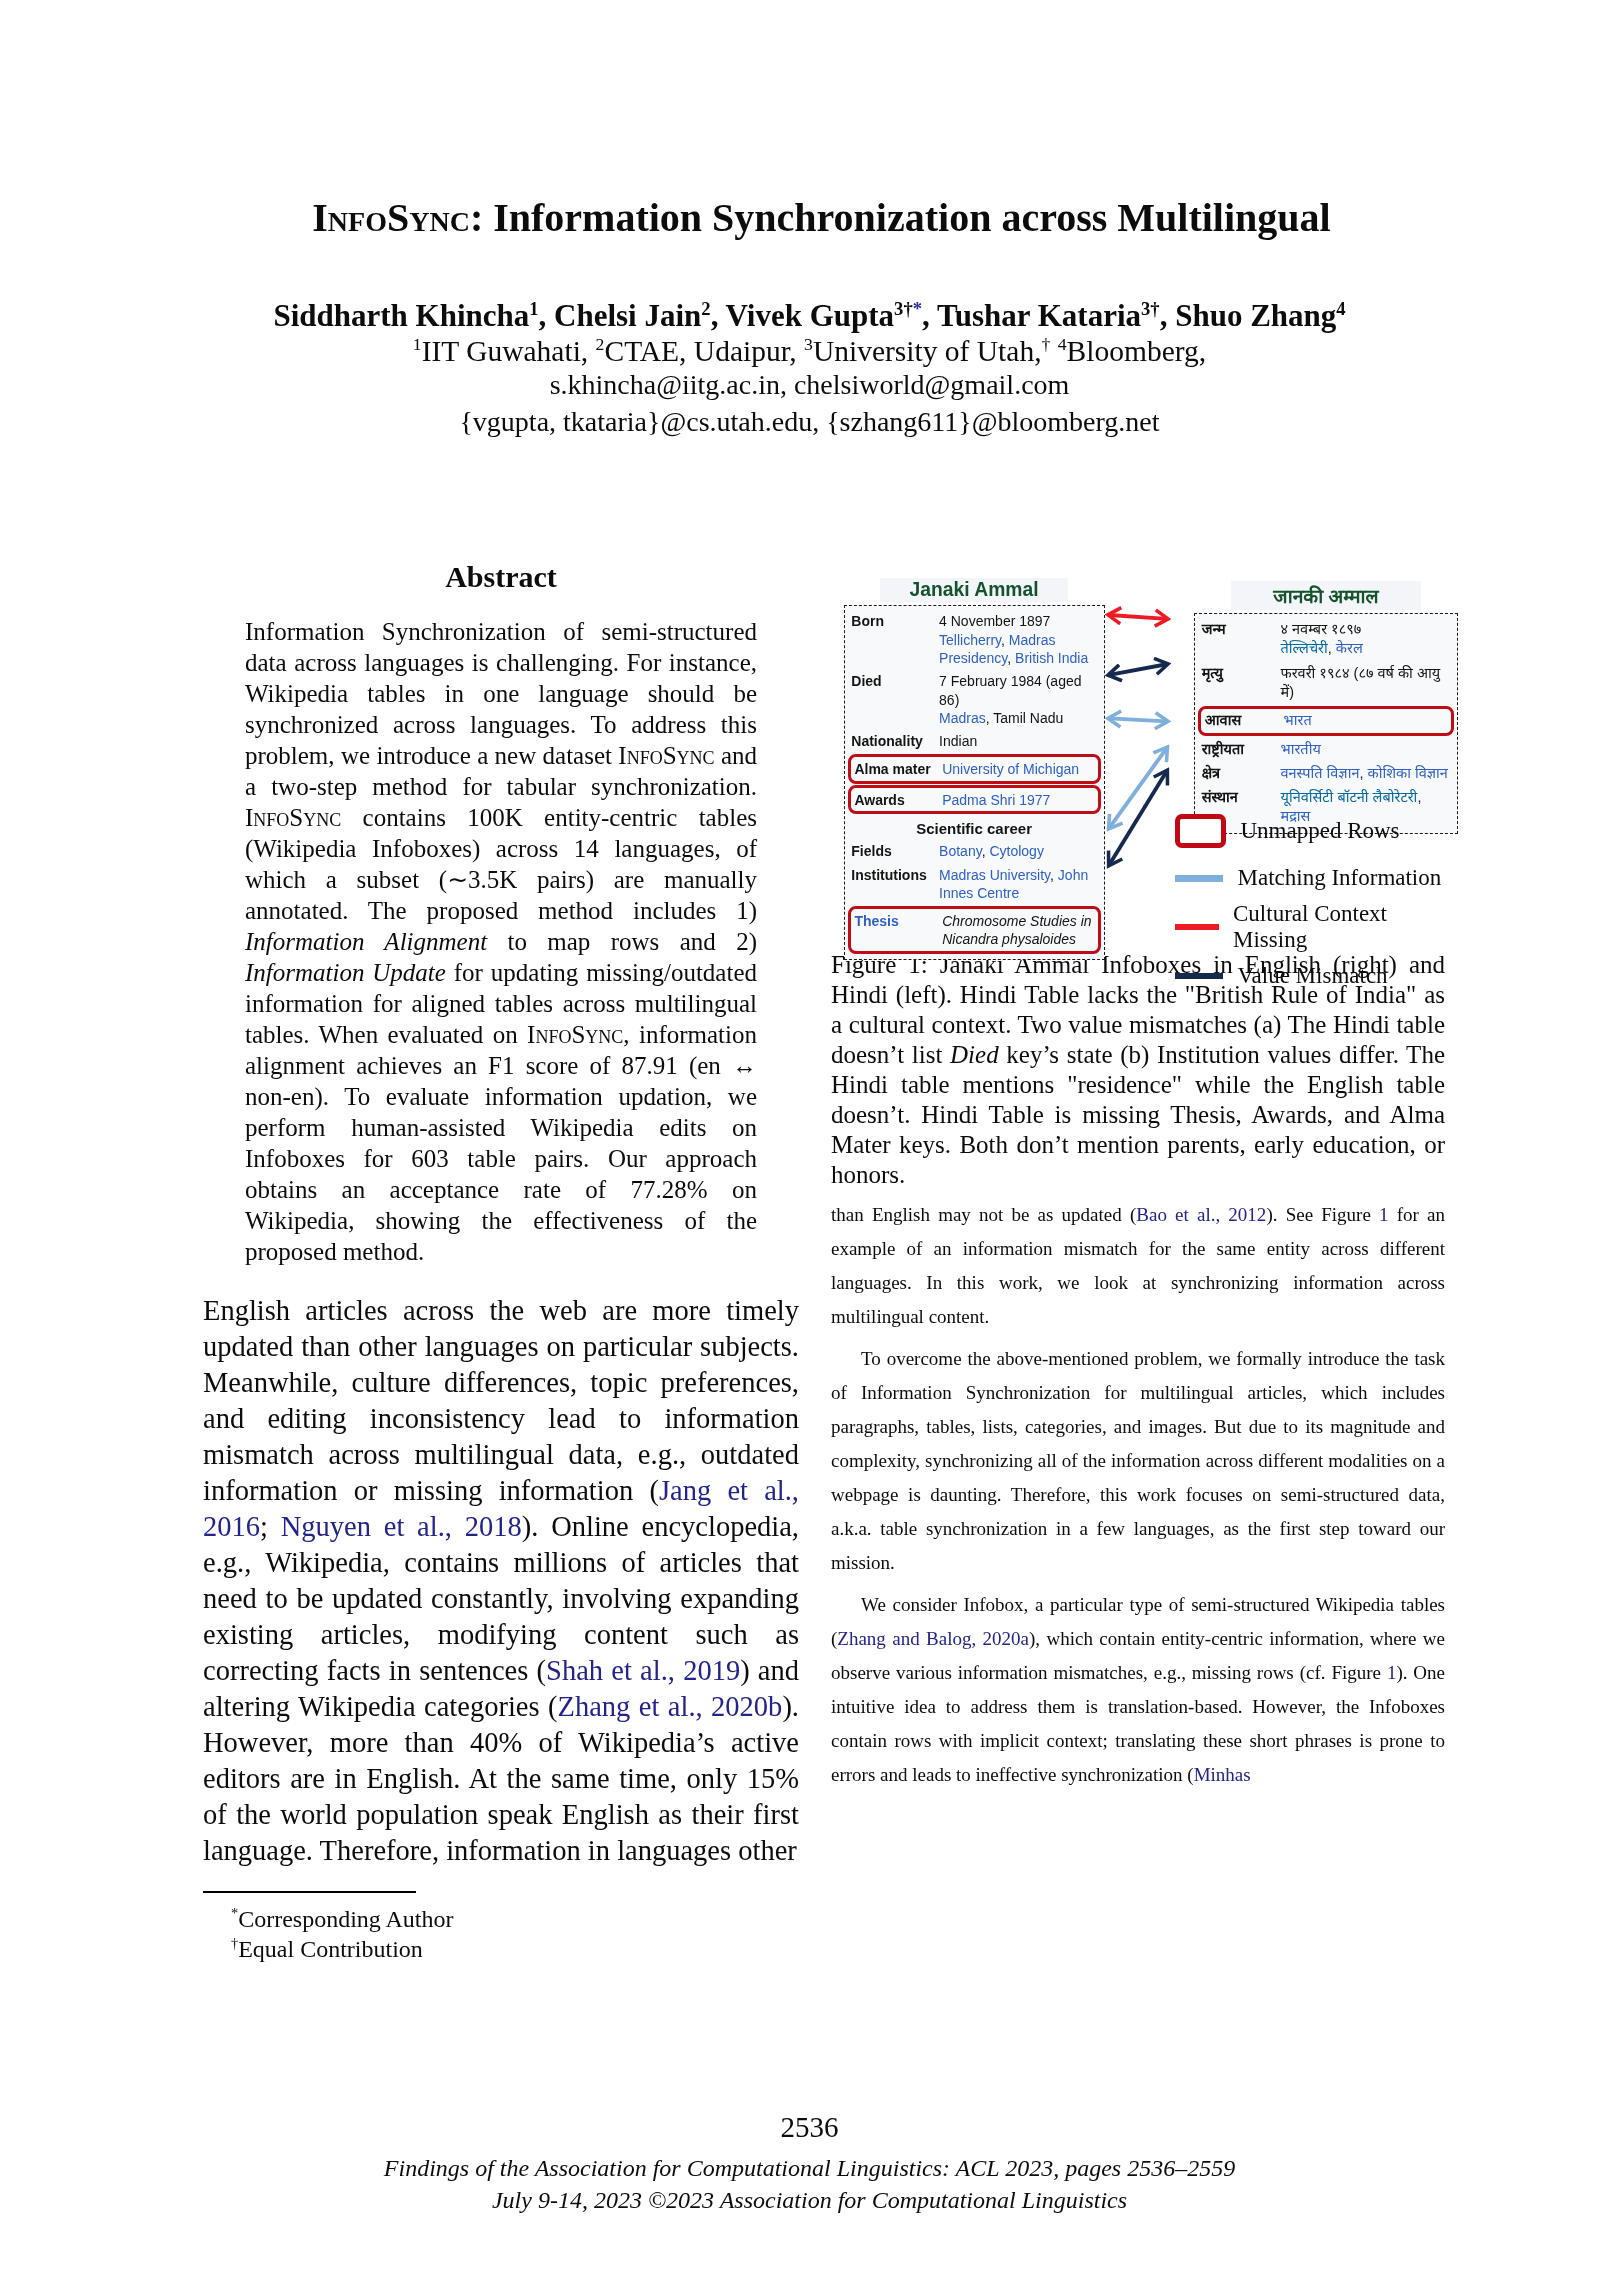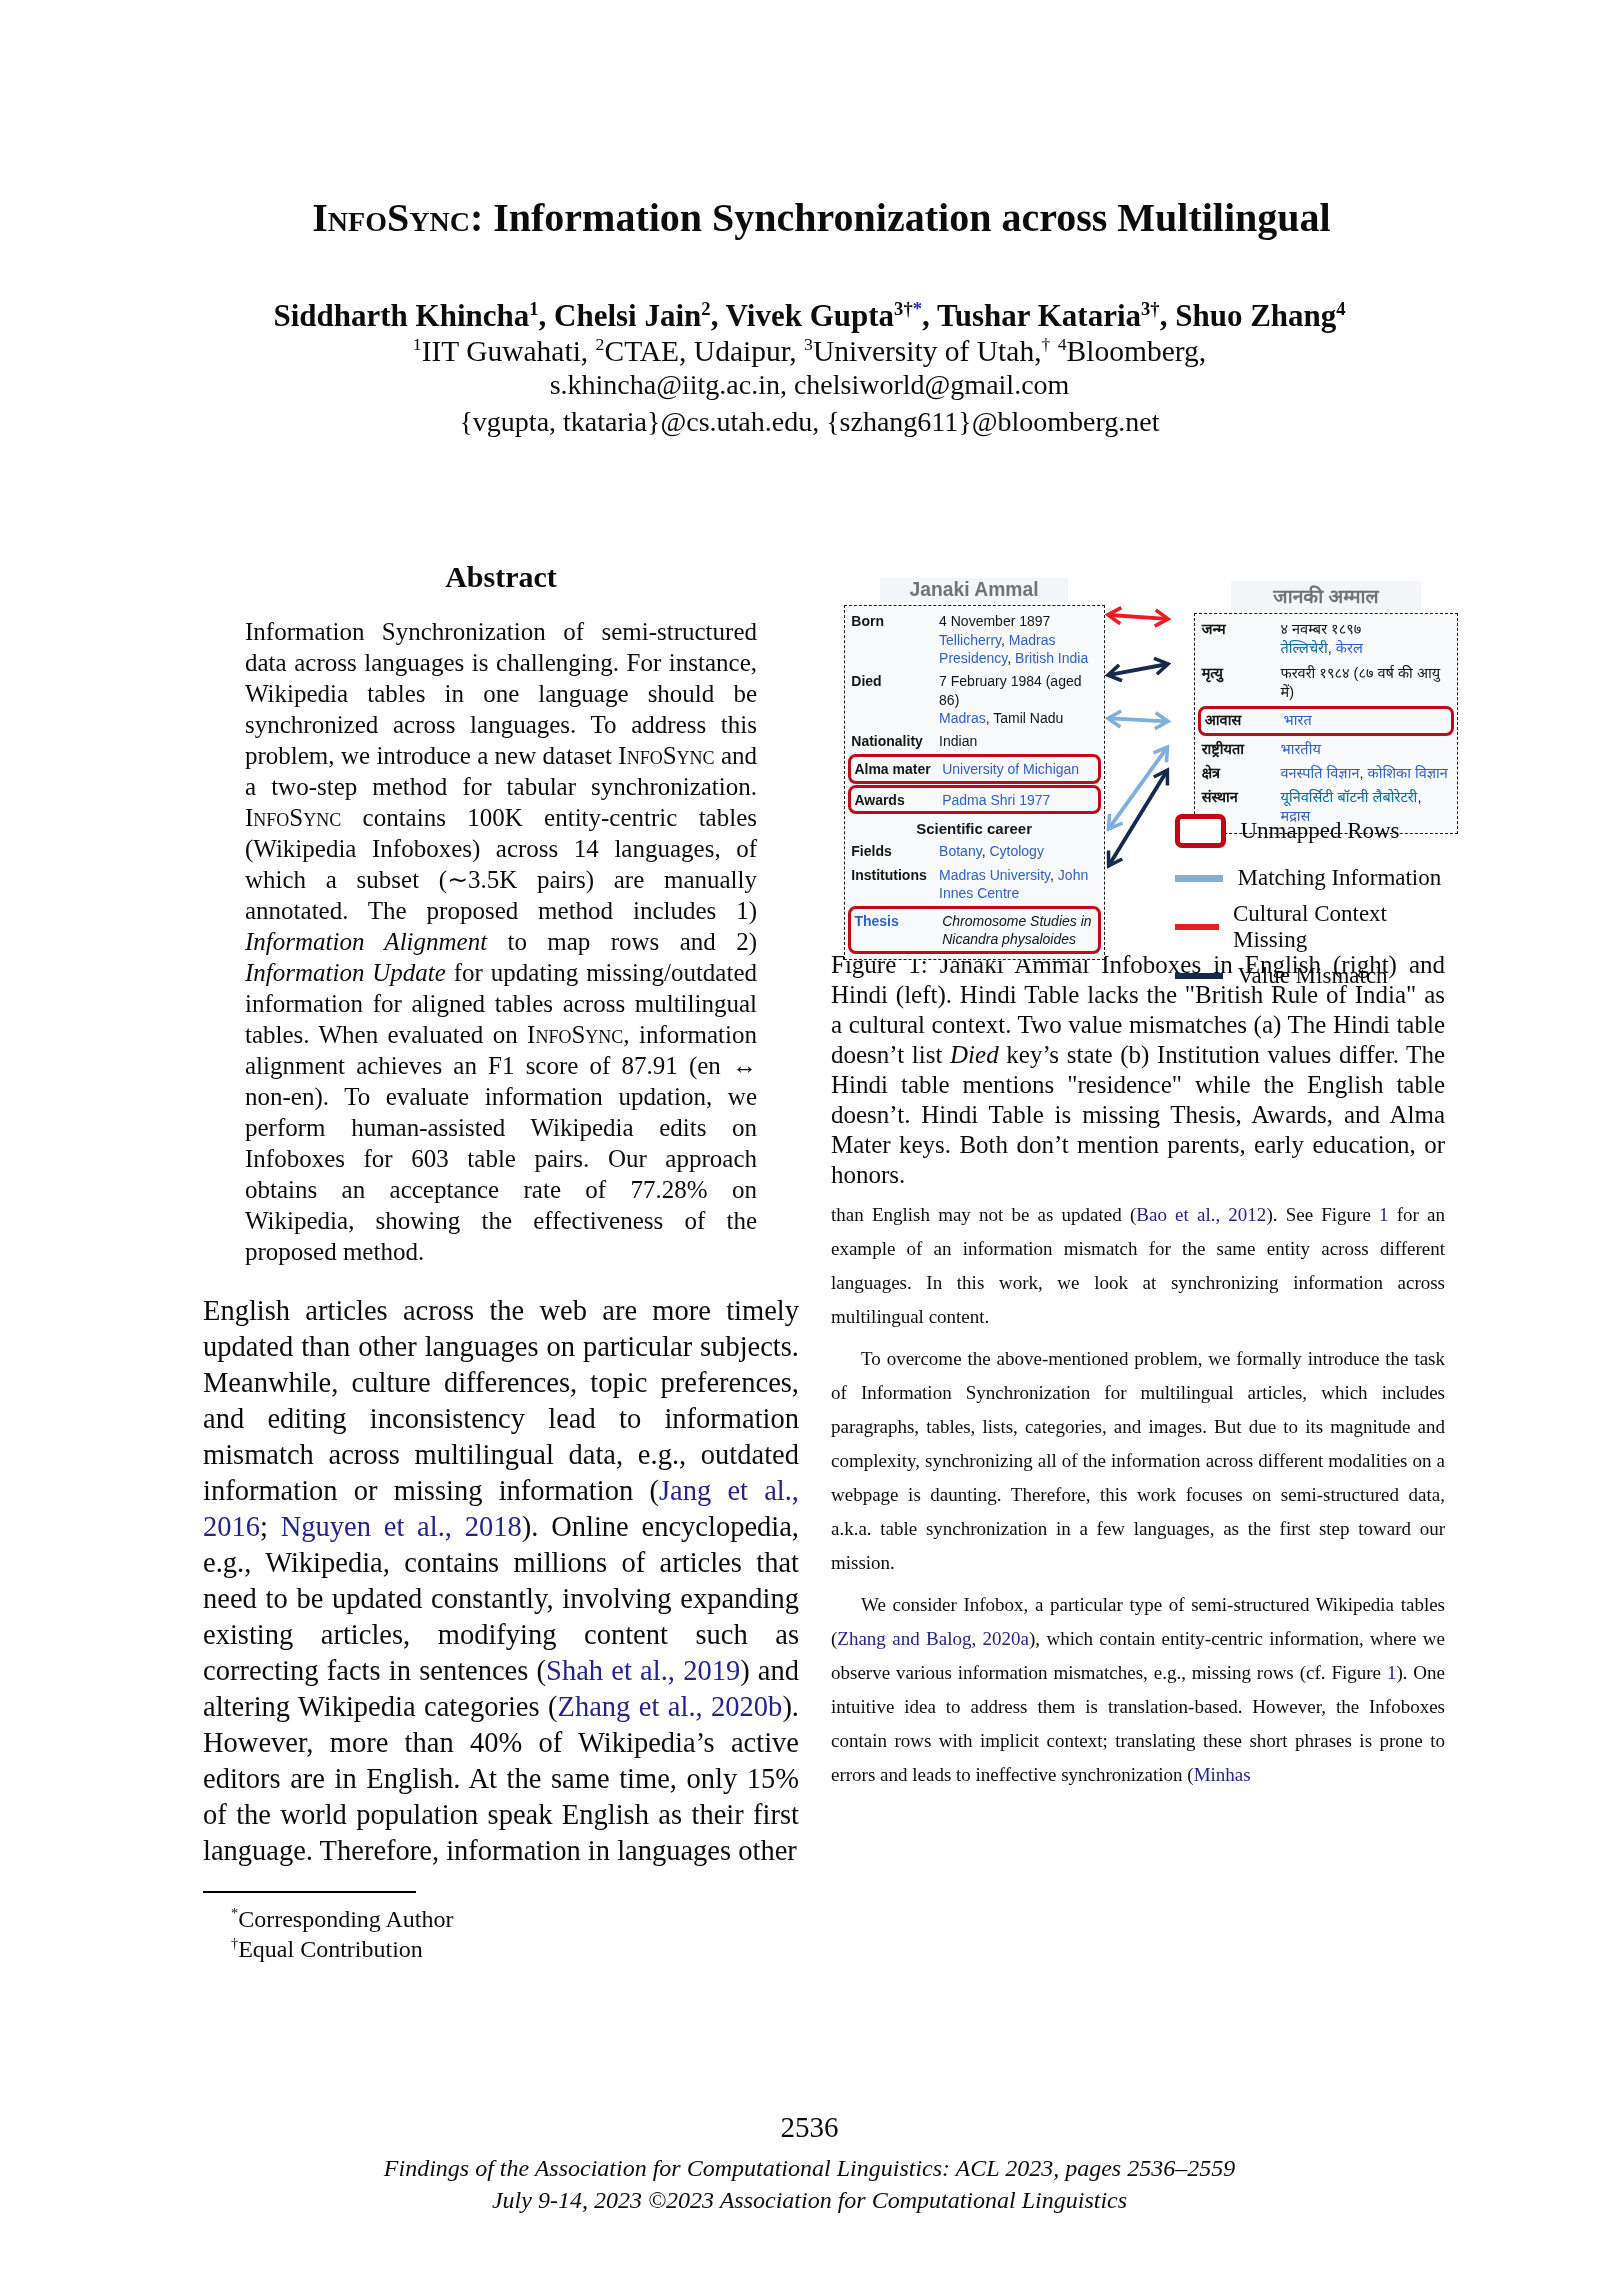--- a/index.html
+++ b/index.html
@@ -38,21 +38,21 @@
   .intro-par{margin-top:26px;font-size:28.5px;line-height:36px;text-align:justify;}
   .fnblock{margin-top:22px;}
   .fnrule{width:213px;border-top:2.4px solid #000;margin-bottom:10.6px;}
   .fn{font-size:24px;line-height:30px;padding-left:28px;}
   
   .figure{position:relative;height:382px;}
   .ibox{position:absolute;font-family:"Liberation Sans",sans-serif;}
   .ibox-en{left:12.6px;top:24px;width:261px;}
   .ibox-hi{left:340px;top:27px;width:264px;margin-left:23px;}
   .ibox-title{margin:0 auto 2.9px auto;width:72%;text-align:center;font-weight:bold;
-              font-size:19.3px;padding:1px 0;background:#f3f5f8;color:#737373;}
+              font-size:19.3px;padding:1px 0;background:#f3f5f8;color:#14532d;}
   .ibox-body{border:1.9px dashed #1a1a1a;background:#f8f9fa;padding:3.9px 4.8px;}
   .irow{display:grid;grid-template-columns:82px 1fr;column-gap:5.8px;
         padding:2.4px 1.9px;font-size:14px;line-height:18.4px;color:#141414;}
   .ibox-hi .irow{grid-template-columns:73px 1fr;font-size:14.5px;line-height:19.3px;}
   .irow .k{font-weight:bold;}
   .irow.boxed{border:3.9px solid #bf0d18;border-radius:7.7px;margin:1.5px -1.9px;padding:2.4px 3.9px;}
   .irow.subhead{display:block;text-align:center;font-weight:bold;font-size:15px;padding:3.9px 0 1.9px 0;}
   .arrows{position:absolute;left:0;top:0;pointer-events:none;}
   .legend{position:absolute;left:344px;top:260px;}
   .leg-item{display:flex;align-items:center;margin-bottom:9.7px;}

